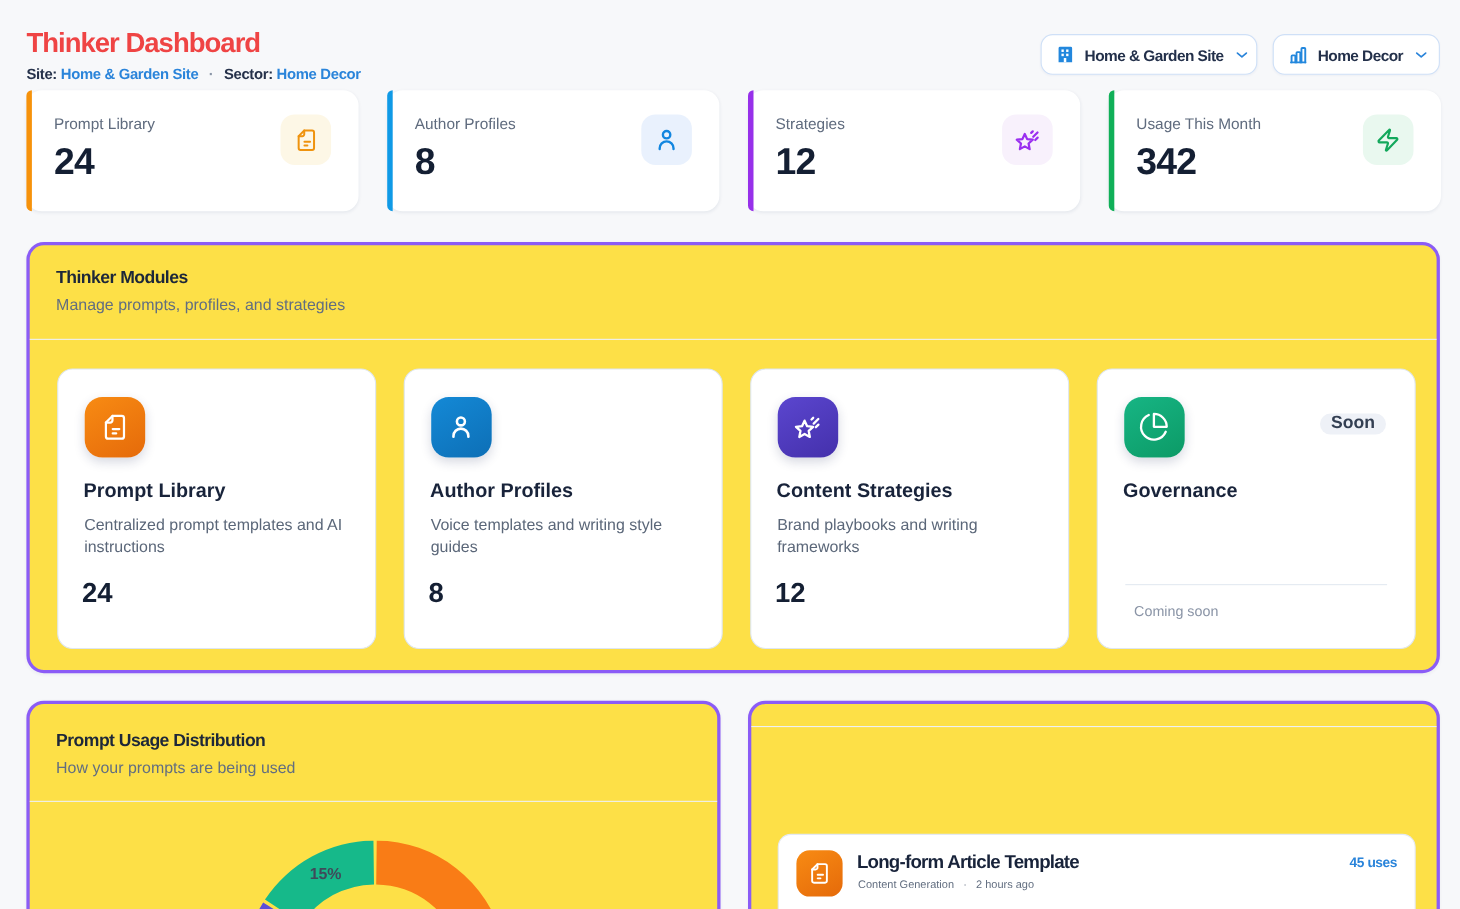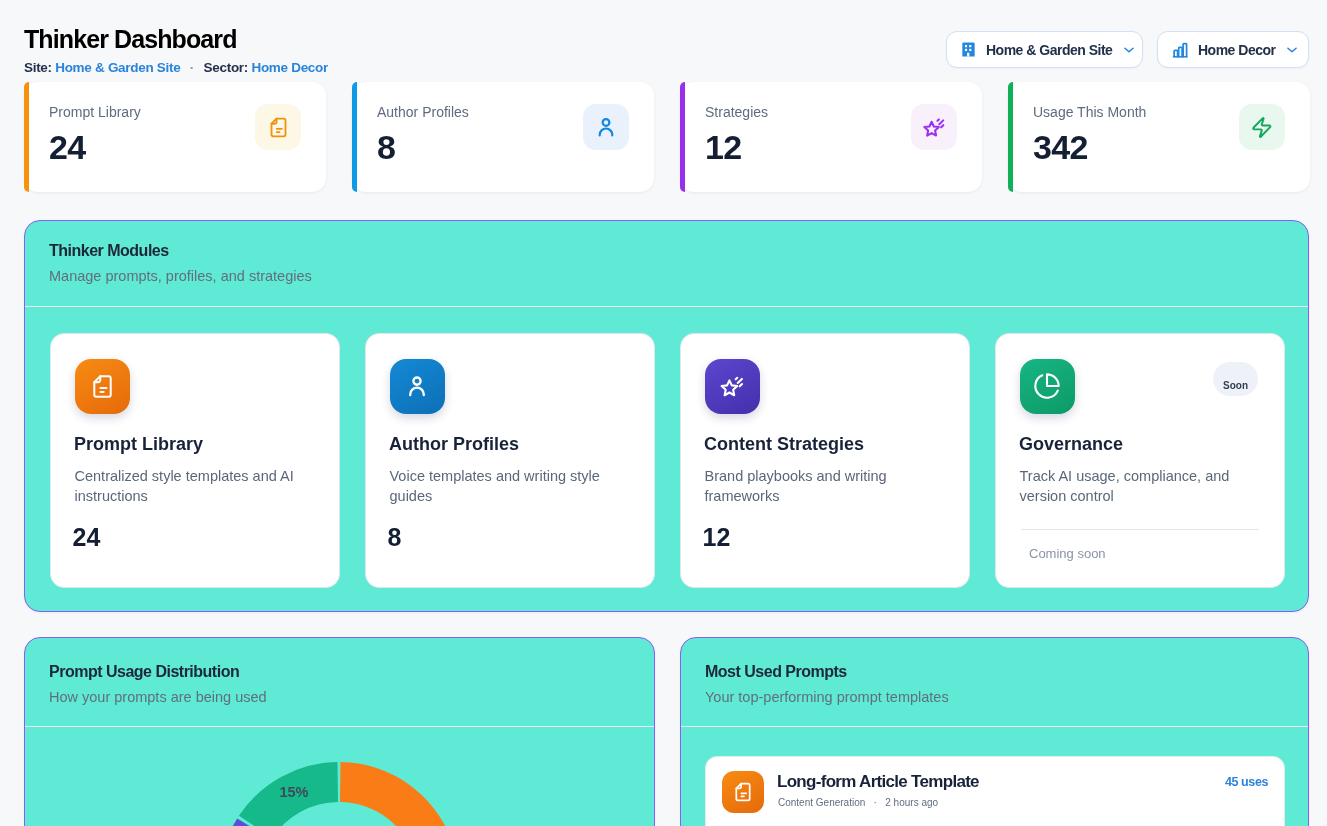--- a/index.html
+++ b/index.html
@@ -1,50 +1,50 @@
 <!DOCTYPE html>
 <html><head>
 <meta charset="utf-8">
 <style>
 * { margin:0; padding:0; box-sizing:border-box; }
 html,body { width:1327px; height:826px; overflow:hidden; background:#f7f8fa;
   font-family:"Liberation Sans", sans-serif; color:#1b2537; }
 .abs { position:absolute; }
-h1 { font-size:25px; font-weight:bold; color:#000000; letter-spacing:-0.9px; }
+h1 { font-size:25px; font-weight:bold; color:#ef4444; letter-spacing:-0.9px; }
 .sub { font-size:13.5px; letter-spacing:-0.3px; color:#25314a; font-weight:bold; }
 .sub a { color:#2a84da; text-decoration:none; font-weight:bold; }
 .sub .dot { color:#8b97a8; font-weight:bold; padding:0 9.5px; }
 .btn { position:absolute; top:31px; height:37px; background:#fff; border:1px solid #cfe0f7;
   border-radius:11px; display:flex; align-items:center; box-shadow:0 1px 2px rgba(30,60,120,0.04);
   font-size:14px; letter-spacing:-0.5px; white-space:nowrap; font-weight:bold; color:#23304a; }
 .btn svg { flex:0 0 auto; }
 .stat { position:absolute; top:82px; width:302px; height:110px; background:#fff;
   border-radius:14px; box-shadow:0 1px 3px rgba(20,40,80,0.07); }
 .stat .bar { position:absolute; left:0; top:0; bottom:0; width:5px; border-radius:14px 0 0 14px; }
 .stat .lbl { position:absolute; left:25px; top:22px; font-size:14px; color:#5f6b7e; }
 .stat .num { position:absolute; left:25px; top:48px; font-size:34px; line-height:34px; letter-spacing:-0.7px; font-weight:bold; color:#141f33; }
 .stat .tile { position:absolute; right:25px; top:22px; width:46px; height:46px; border-radius:13px;
   display:flex; align-items:center; justify-content:center; }
-.panel { position:absolute; background:#5eead4; border:1px solid #8b5cf6; border-radius:16px;
+.panel { position:absolute; background:#fde047; border:3px solid #8b5cf6; border-radius:16px;
   box-shadow:0 1px 3px rgba(20,40,80,0.05); }
 .panel .hd { padding:20px 24px 0 24px; }
 .panel .hd .t { font-size:16px; line-height:19px; letter-spacing:-0.5px; font-weight:bold; color:#1d2739; }
 .panel .hd .s { font-size:14.5px; line-height:17px; color:#626e80; margin-top:8px; }
 .panel .rule { border-bottom:1px solid #eef1f5; margin-top:21px; }
 .pb .hd { padding-top:24px; }
 .pb .rule { margin-top:20px; }
 .mod { position:absolute; top:112px; width:290px; height:255px; border:1px solid #dee6f1;
   border-radius:14px; background:#fff; }
 .mod .tile { position:absolute; left:23.5px; top:24.5px; width:55px; height:55px; border-radius:16px;
   display:flex; align-items:center; justify-content:center; box-shadow:0 4px 10px rgba(30,40,90,0.18); }
 .mod .mt { position:absolute; left:23px; top:99.5px; font-size:18px; font-weight:bold; color:#18233a; }
 .mod .md { position:absolute; left:23.5px; top:131.5px; width:240px; font-size:14.5px; line-height:20px; color:#5b6779; }
 .mod .mn { position:absolute; left:21.5px; top:191px; font-size:25px; line-height:25px; font-weight:bold; color:#141f33; }
-.badge { position:absolute; right:26px; top:28px; background:#eef1f7; border-radius:999px;
-  font-size:10px; line-height:12px; font-weight:bold; color:#333f52; padding:18px 10px 4px; }
+.badge { position:absolute; right:26px; top:40px; background:#eef1f7; border-radius:999px;
+  font-size:16px; line-height:12px; font-weight:bold; color:#333f52; padding:3px 10px 4px; }
 .gline { position:absolute; left:25px; right:25px; top:195px; border-bottom:1px solid #e3e9f1; }
 .gsoon { position:absolute; left:33px; top:212px; font-size:13px; color:#8a94a6; }
 .item { position:absolute; left:24px; top:118px; width:580px; height:110px; border:1px solid #e4e9f2;
   border-radius:12px; background:#fff; }
 .item .tile { position:absolute; left:16px; top:14px; width:42px; height:42px; border-radius:12px;
   display:flex; align-items:center; justify-content:center; }
 .item .it { position:absolute; left:71px; top:14.5px; font-size:17px; letter-spacing:-0.7px; line-height:20px; font-weight:bold; color:#18233a; }
 .item .im { position:absolute; left:72px; top:40px; font-size:10px; color:#626e80; }
 .item .iu { position:absolute; right:16px; top:18px; font-size:12.5px; letter-spacing:-0.4px; font-weight:bold; color:#2a84da;margin-left:16px; }
 .grad-o { background:linear-gradient(150deg,#f88b13,#e56a0a); }
@@ -142,21 +142,21 @@
   <div class="mod" style="left:25px;">
     <div class="tile grad-o">
       <svg width="27" height="27" viewBox="0 0 24 24" fill="none" stroke="#ffffff" stroke-width="1.8" stroke-linecap="round" stroke-linejoin="round">
         <path d="M10 2.8h7.5a1.8 1.8 0 0 1 1.8 1.8v14.8a1.8 1.8 0 0 1-1.8 1.8H6.5a1.8 1.8 0 0 1-1.8-1.8V8.1z"></path>
         <path d="M10 2.8v3.5a1.8 1.8 0 0 1-1.8 1.8H4.7"></path>
         <path d="M10.2 13.4h5.3"></path>
           <path d="M10.2 16.9h2.8"></path>
       </svg>
     </div>
     <div class="mt">Prompt Library</div>
-    <div class="md">Centralized style templates and AI instructions</div>
+    <div class="md">Centralized prompt templates and AI instructions</div>
     <div class="mn">24</div>
   </div>
 
   <div class="mod" style="left:340px;">
     <div class="tile grad-b">
       <svg width="28" height="28" viewBox="0 0 24 24" fill="none" stroke="#ffffff" stroke-width="2" stroke-linecap="round" stroke-linejoin="round">
         <circle cx="12" cy="7.8" r="3.1"></circle>
         <path d="M6.2 19.8v-0.6a5.8 5.8 0 0 1 11.6 0v0.6"></path>
       </svg>
     </div>
@@ -181,45 +181,40 @@
 
   <div class="mod" style="left:970px;">
     <div class="tile grad-g">
       <svg width="28" height="28" viewBox="0 0 24 24" fill="none" stroke="#ffffff" stroke-width="1.8" stroke-linecap="round" stroke-linejoin="round">
         <path d="M21.21 15.89A10 10 0 1 1 8 2.83"></path>
         <path d="M22 12A10 10 0 0 0 12 2v10z"></path>
       </svg>
     </div>
     <div class="badge">Soon</div>
     <div class="mt">Governance</div>
-    <div class="md">Track AI usage, compliance, and version control</div>
     <div class="gline"></div>
     <div class="gsoon">Coming soon</div>
   </div>
 </div>
 
 <div class="panel pb" style="left:24px; top:637px; width:631px; height:250px;">
   <div class="hd">
       <div class="t">Prompt Usage Distribution</div>
       <div class="s">How your prompts are being used</div>
     </div>
   <div class="rule"></div>
   <svg class="abs" style="left:164px; top:124px;" width="300" height="130" viewBox="0 0 300 130">
     <path d="M151.5 0.0A120.0 120.0 0 0 1 210.0 223.9L190.0 189.3A80.0 80.0 0 0 0 151.0 40.0Z" fill="#f97c16"></path>
     <path d="M49.9 53.8A120.0 120.0 0 0 1 148.5 0.0L149.0 40.0A80.0 80.0 0 0 0 83.3 75.8Z" fill="#16b98a"></path>
     <path d="M42.1 172.6A120.0 120.0 0 0 1 48.2 56.4L82.2 77.6A80.0 80.0 0 0 0 78.1 155.1Z" fill="#5b4fd8"></path>
     <text x="105" y="35" font-size="14.5" font-weight="bold" fill="#3f4a5a" text-anchor="middle">15%</text>
   </svg>
 </div>
 
 <div class="panel pb" style="left:680px; top:637px; width:629px; height:250px;">
-  <div class="hd">
-      <div class="t">Most Used Prompts</div>
-      <div class="s">Your top-performing prompt templates</div>
-    </div>
   <div class="rule"></div>
   <div class="item">
     <div class="tile grad-o">
       <svg width="22" height="22" viewBox="0 0 24 24" fill="none" stroke="#ffffff" stroke-width="1.9" stroke-linecap="round" stroke-linejoin="round">
         <path d="M10 2.8h7.5a1.8 1.8 0 0 1 1.8 1.8v14.8a1.8 1.8 0 0 1-1.8 1.8H6.5a1.8 1.8 0 0 1-1.8-1.8V8.1z"></path>
         <path d="M10 2.8v3.5a1.8 1.8 0 0 1-1.8 1.8H4.7"></path>
         <path d="M10.2 13.4h5.3"></path>
           <path d="M10.2 16.9h2.8"></path>
       </svg>
     </div>

